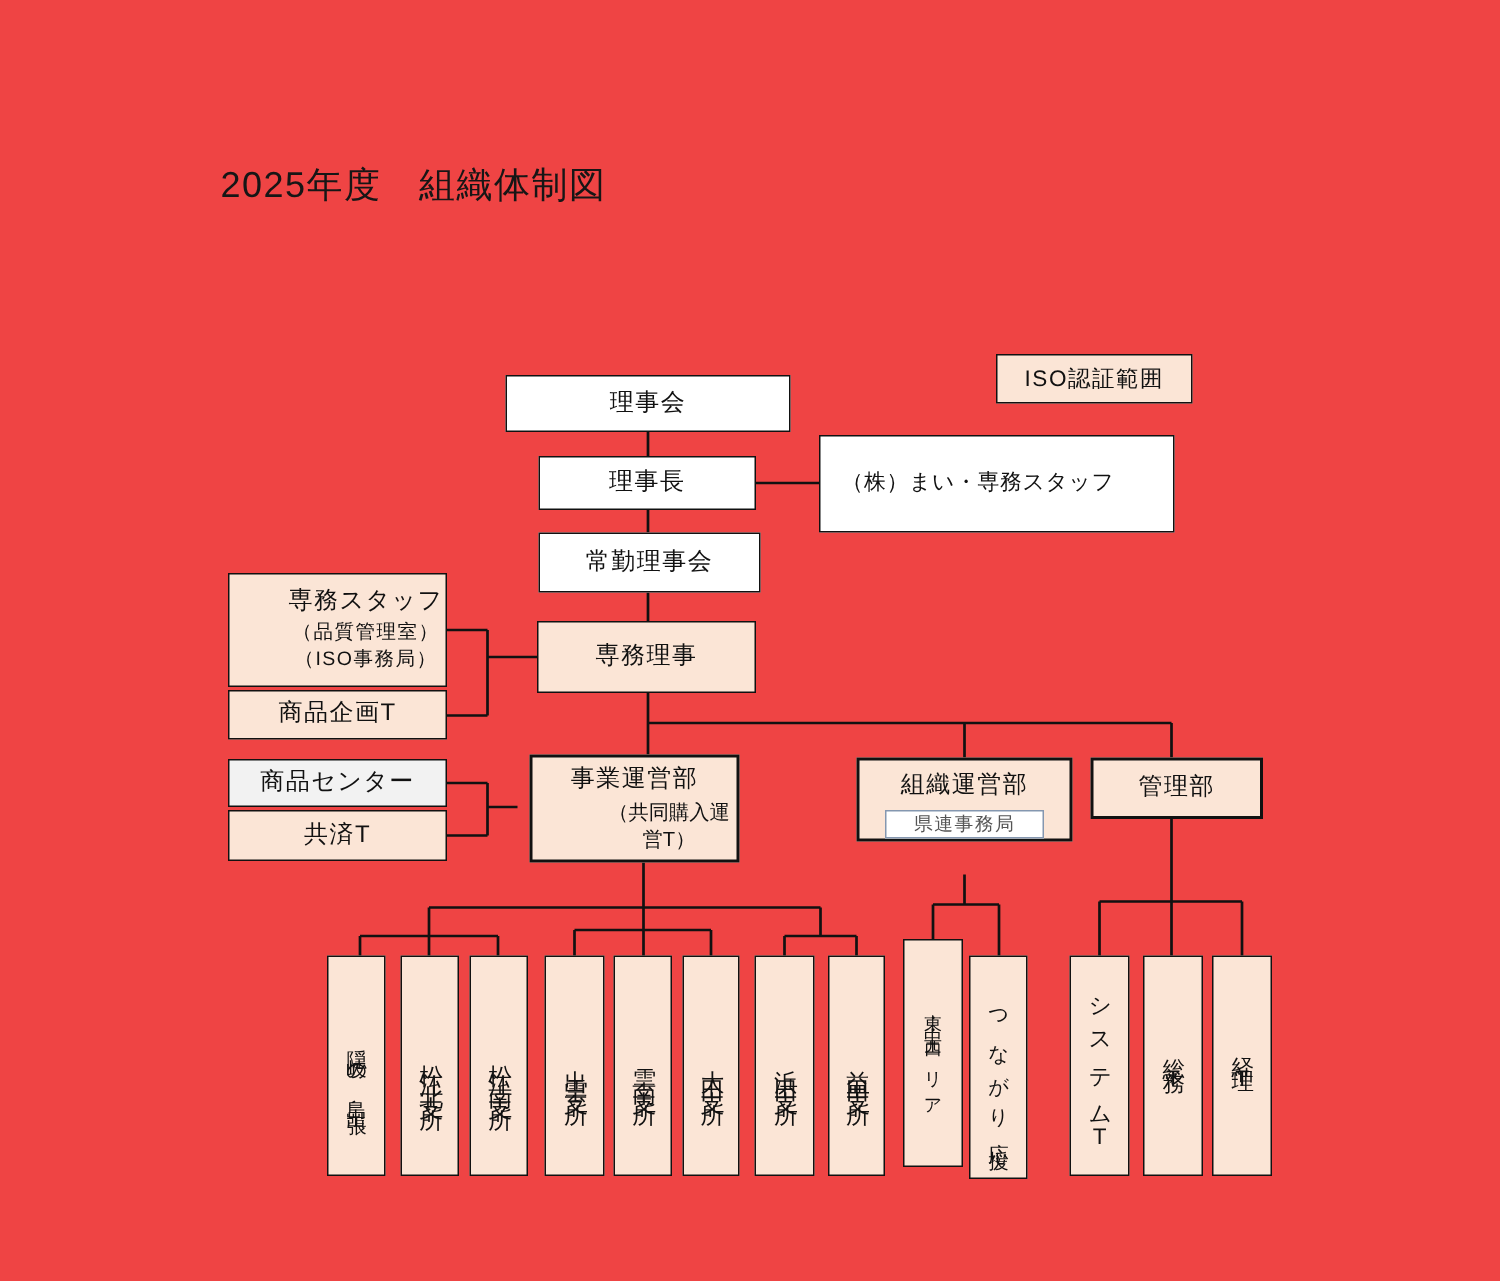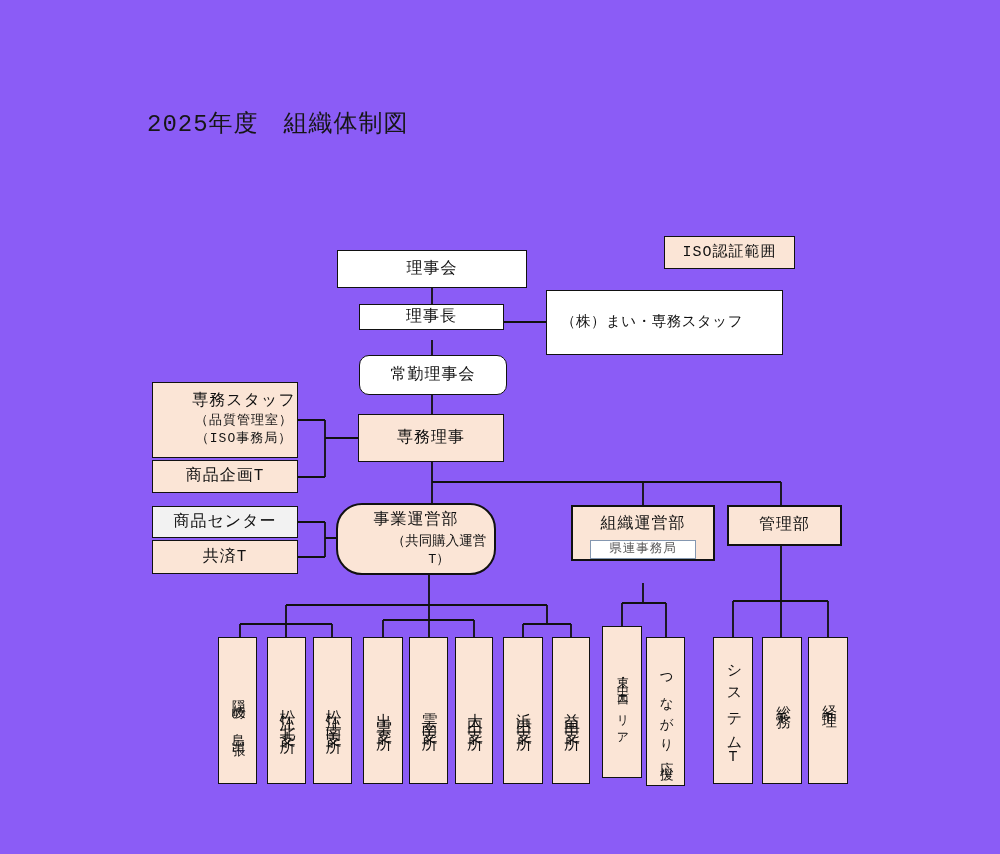--- a/index.html
+++ b/index.html
@@ -1,46 +1,46 @@
 <!DOCTYPE html>
 <html lang="ja" style="--peach: #fbe5d6; --gray: #f2f2f2; --inner_box_border: #8497b0; --line: #111111;"><head>
 <meta charset="utf-8">
 <style>
   html,body{margin:0;padding:0;background:#fff;}
   .canvas{
-    position:relative;width:1000px;height:854px;background:#8b5cf6;overflow:hidden;
-    font-family:Liberation Mono, monospace;color:#111;
+    position:relative;width:1000px;height:854px;background:#ef4444;overflow:hidden;
+    font-family:Liberation Sans, sans-serif;color:#111;
   }
   svg.lines{position:absolute;left:0;top:0;z-index:0;}
   .title{
     position:absolute;left:147px;top:107px;font-size:24px;font-weight:500;
     letter-spacing:1px;color:#161616;
   }
   .box{
     position:absolute;box-sizing:border-box;background:#fff;border:1.6px solid #111;
     display:flex;flex-direction:column;align-items:center;justify-content:center;
     font-size:16px;line-height:1.3;text-align:center;letter-spacing:1px;z-index:2;
   }
   .peach{background:var(--peach,#fbe5d6);}
   .gray{background:var(--gray,#f2f2f2);}
   .thick{border-width:2.4px;}
   
   .b-legend{left:664px;top:236px;width:131px;height:33px;font-size:15px;}
   .b-board{left:337px;top:250px;width:190px;height:38px;}
-  .b-chairman{left:359px;top:304px;width:145px;height:26px;}
+  .b-chairman{left:359px;top:304px;width:145px;height:36px;}
   .b-affiliates{left:546px;top:290px;width:237px;height:65px;align-items:flex-start;
     padding-left:14px;font-size:14.5px;line-height:1.8;letter-spacing:0.5px;}
-  .b-standing{left:359px;top:355px;width:148px;height:40px;border-radius:10px;}
+  .b-standing{left:359px;top:355px;width:148px;height:40px;}
   .b-senmu{left:358px;top:414px;width:146px;height:48px;}
   .b-staff{left:152px;top:382px;width:146px;height:76px;line-height:1.3;padding-left:38px;}
   .b-staff .l2{font-size:13px;line-height:1.45;}
   .b-kikaku{left:152px;top:460px;width:146px;height:33px;}
   .b-center{left:152px;top:506px;width:146px;height:32px;}
   .b-kyosai{left:152px;top:540px;width:146px;height:34px;}
-  .b-jigyo{left:336px;top:503px;width:160px;height:72px;border-radius:26px;}
+  .b-jigyo{left:353px;top:503px;width:140px;height:72px;}
   .b-jigyo .l2{font-size:13.5px;margin-top:3px;letter-spacing:0;margin-left:46px;}
   .b-soshiki{left:571px;top:505px;width:144px;height:56px;justify-content:flex-start;padding-top:7px;}
   .inner-box{
     box-sizing:border-box;margin-top:5px;width:106px;height:34px;background:#fff;
     border:1.4px solid var(--inner_box_border,#8497b0);display:flex;align-items:center;
     justify-content:center;font-size:12.5px;color:#555;letter-spacing:1px;
   }
   .b-kanri{left:727px;top:505px;width:115px;height:41px;}
   
   .vbox{

